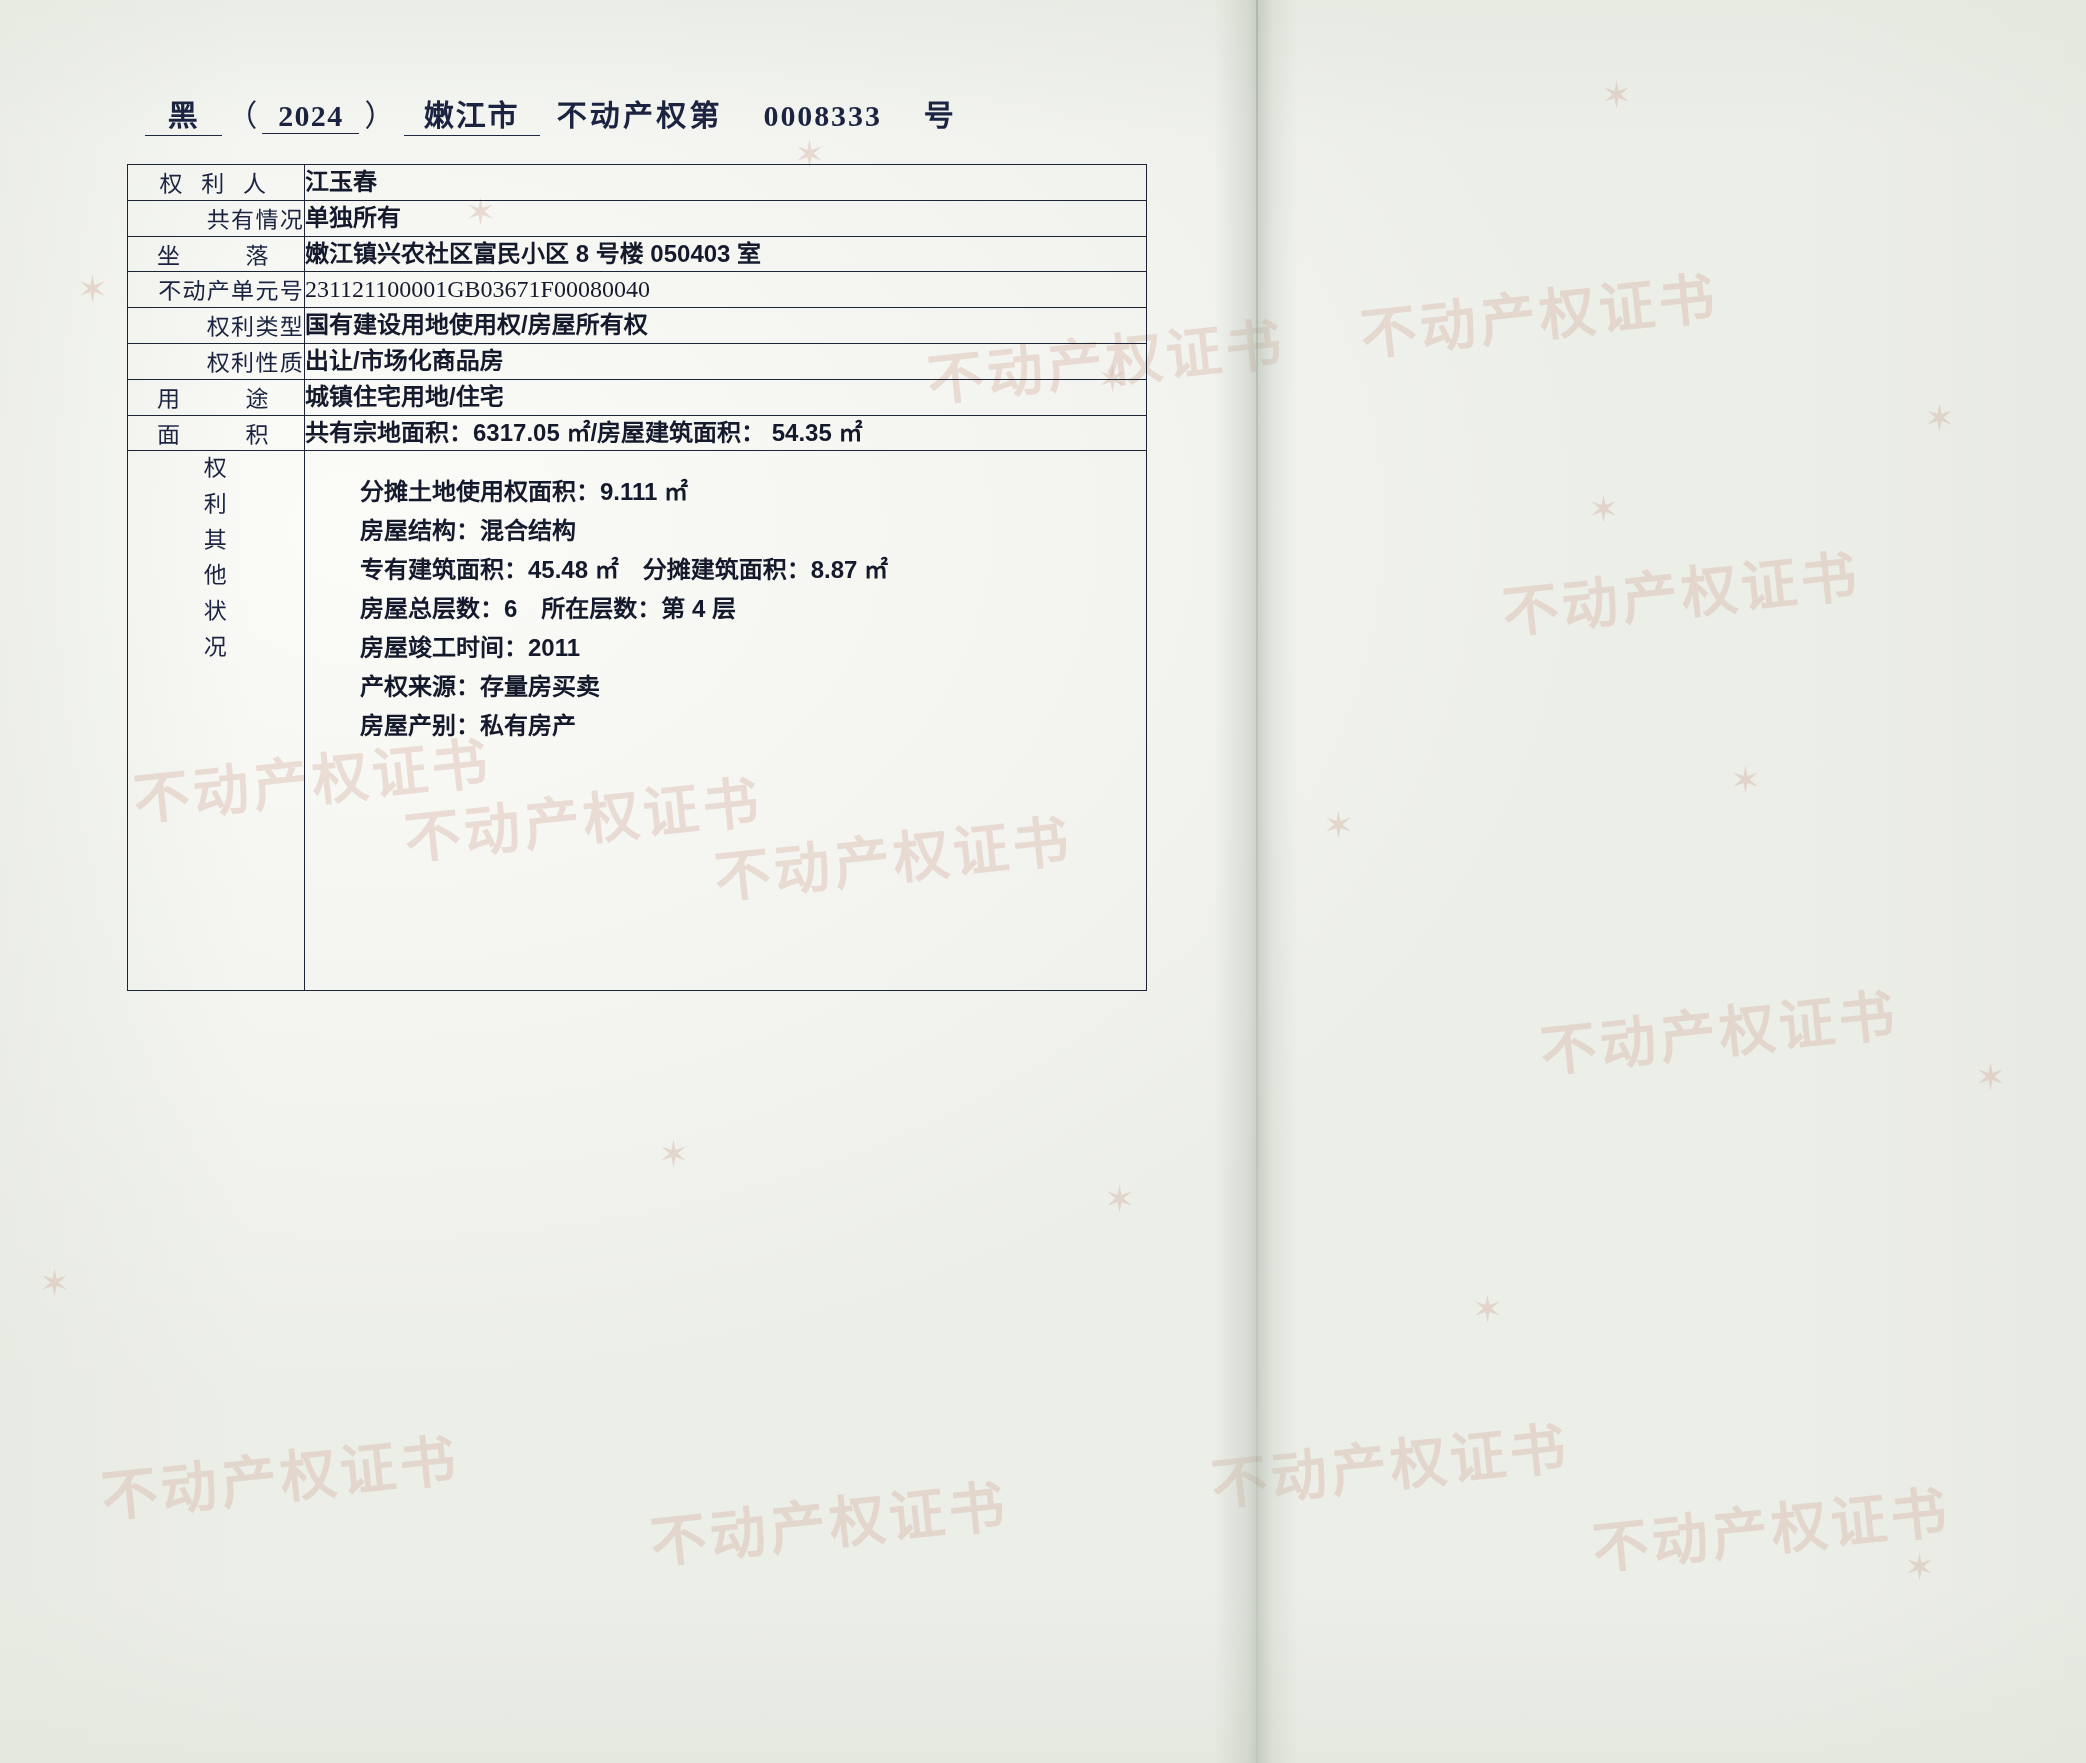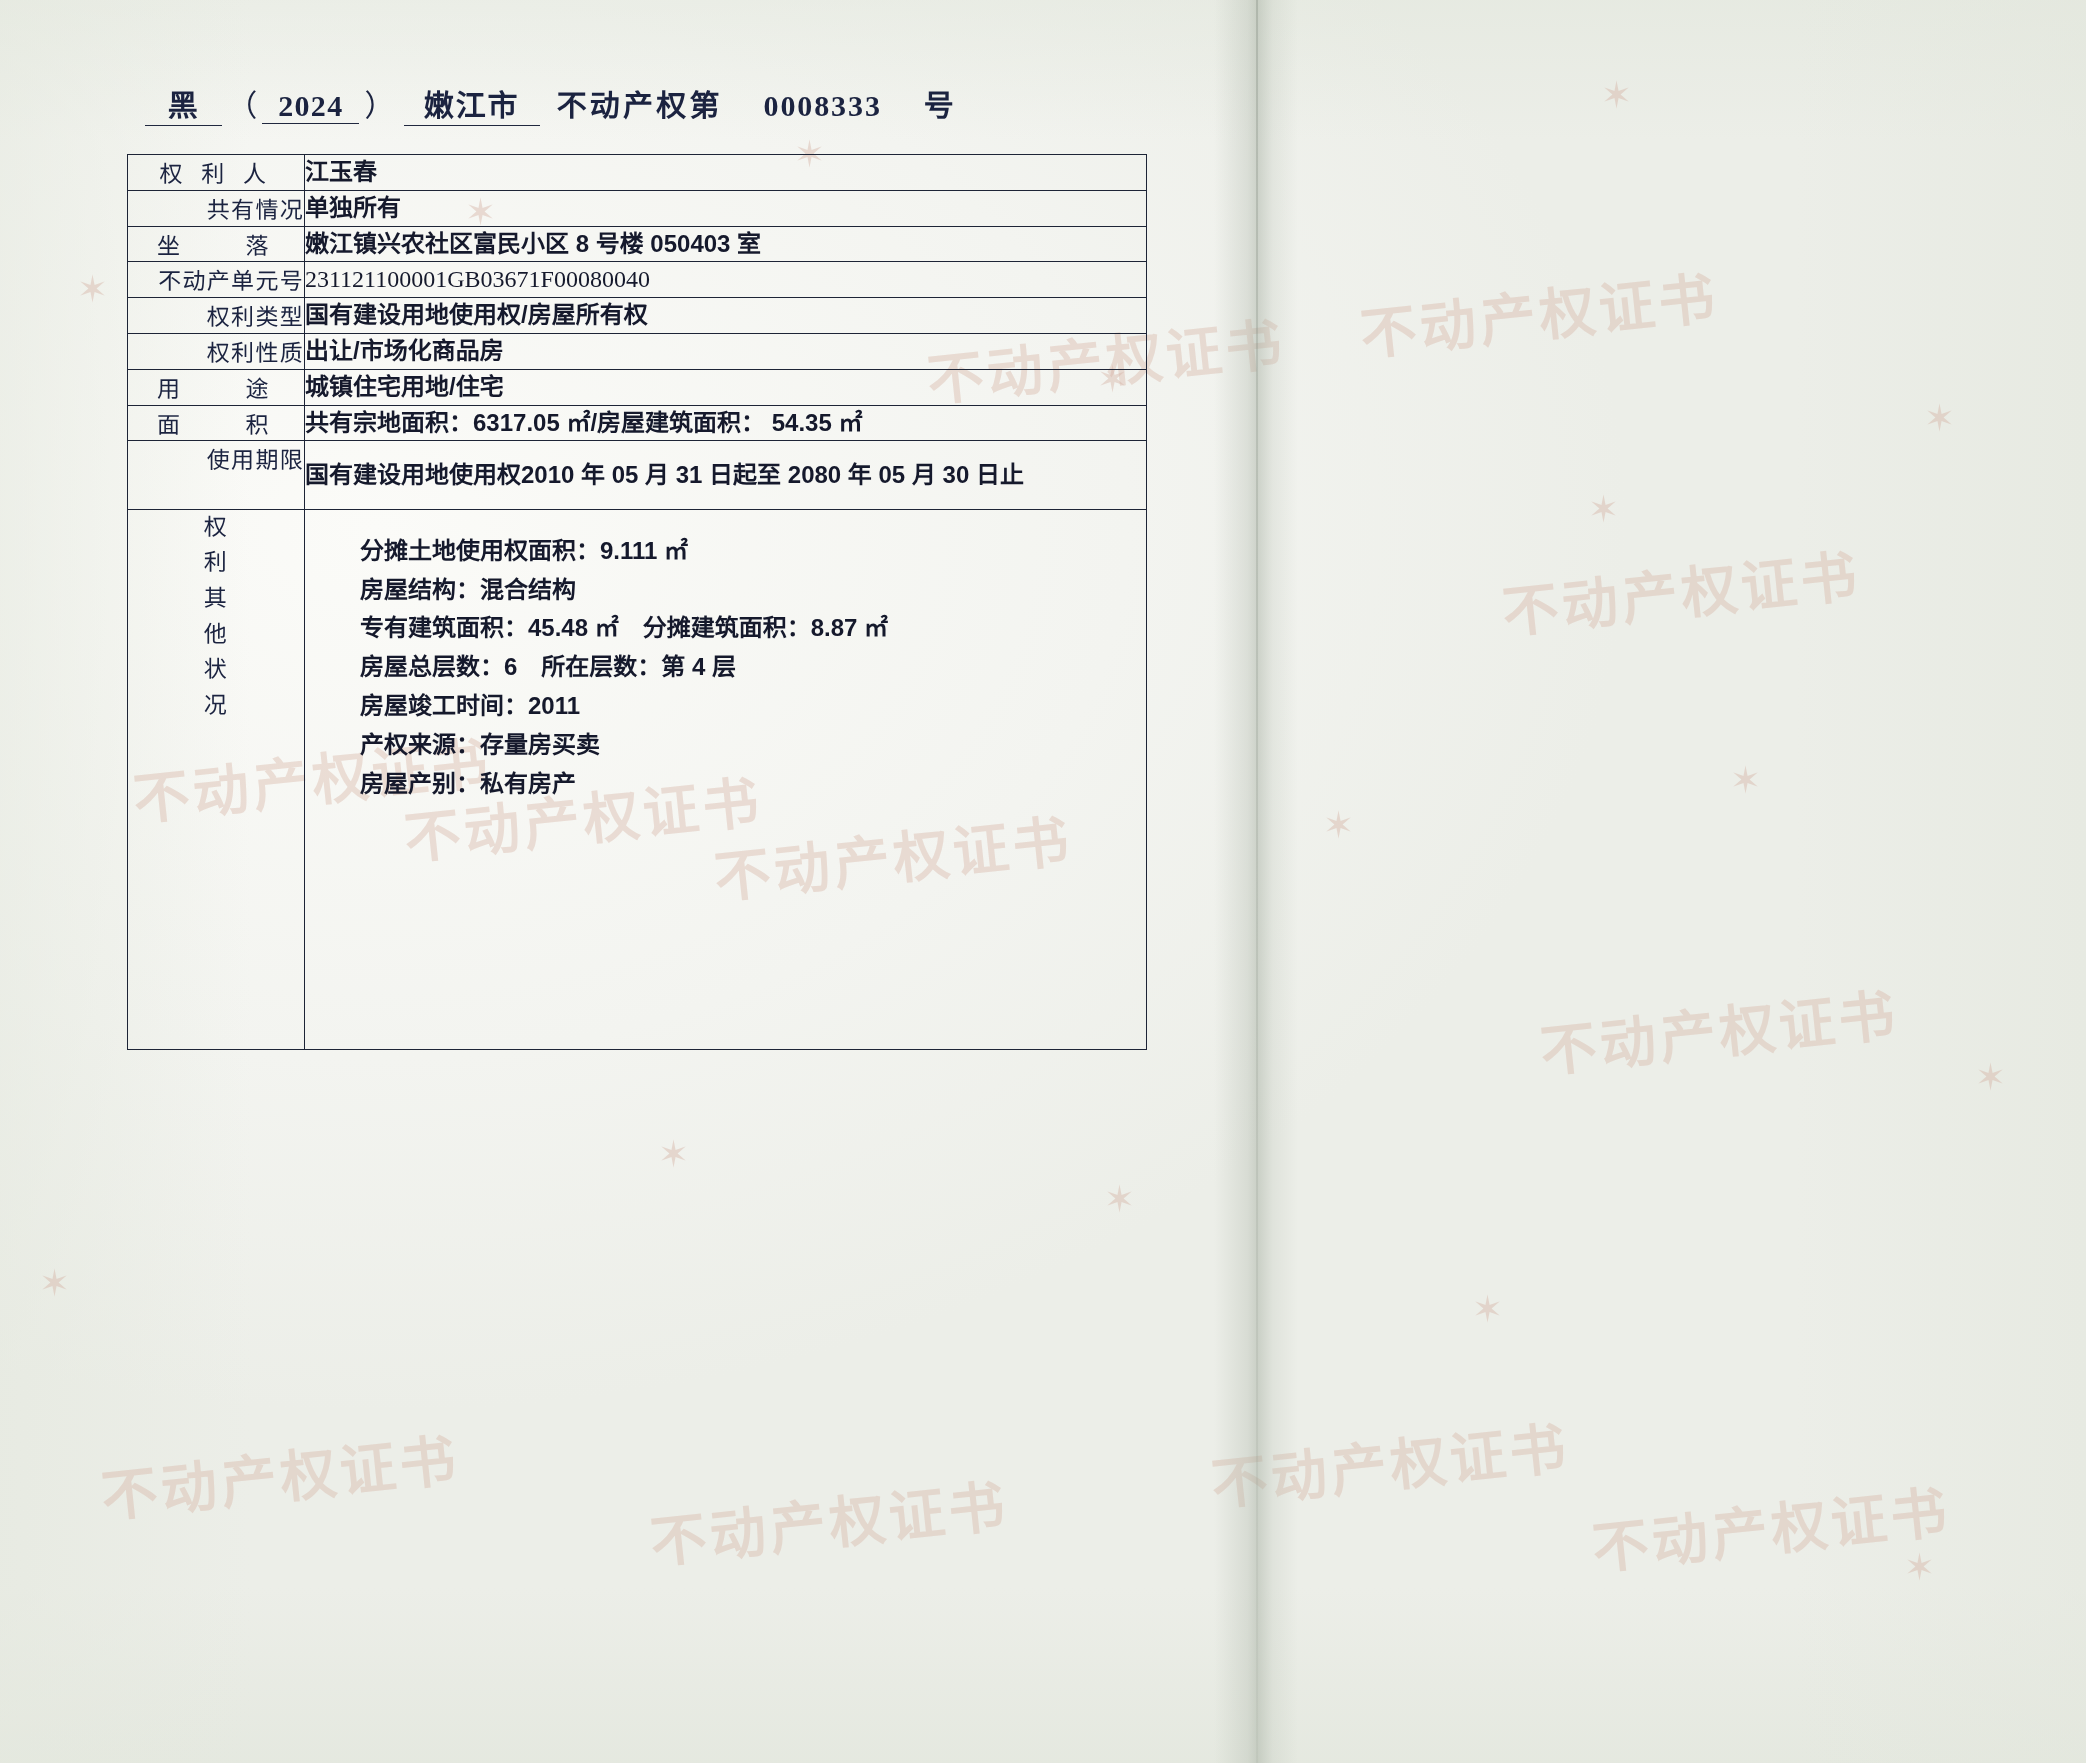--- a/index.html
+++ b/index.html
@@ -72,21 +72,21 @@
     transform-origin: left top;
   }
   .wm-star {
     position: absolute;
     color: rgba(212,176,162,0.42);
     font-size: 37px;
     line-height: 1;
   }
 
   
-  .left-page { position: absolute; left: 0; top: 4px; width: 1214px; height: 1600px; }
+  .left-page { position: absolute; left: 0; top: 14px; width: 1214px; height: 1600px; }
 
   .title-line {
     position: absolute;
     left: 145px;
     top: 77px;
     width: 1033px;
     height: 45px;
     font-size: 30px;
     color: #1b2340;
     white-space: nowrap;
@@ -269,24 +269,20 @@
         <td class="lbl tight">权利性质</td>
         <td class="val">出让/市场化商品房</td>
       </tr>
       <tr>
         <td class="lbl">用　　途</td>
         <td class="val">城镇住宅用地/住宅</td>
       </tr>
       <tr>
         <td class="lbl">面　　积</td>
         <td class="val">共有宗地面积：6317.05 ㎡/房屋建筑面积： 54.35 ㎡</td>
-      </tr>
-      <tr class="row-tall">
-        <td class="lbl tight">使用期限</td>
-        <td class="val" style="max-width:800px;">国有建设用地使用权2010 年 05 月 31 日起至 2080 年 05 月 30 日止</td>
       </tr>
       <tr>
         <td class="vlabel">
           <span>权</span>
           <span>利</span>
           <span>其</span>
           <span>他</span>
           <span>状</span>
           <span>况</span>
         </td>

